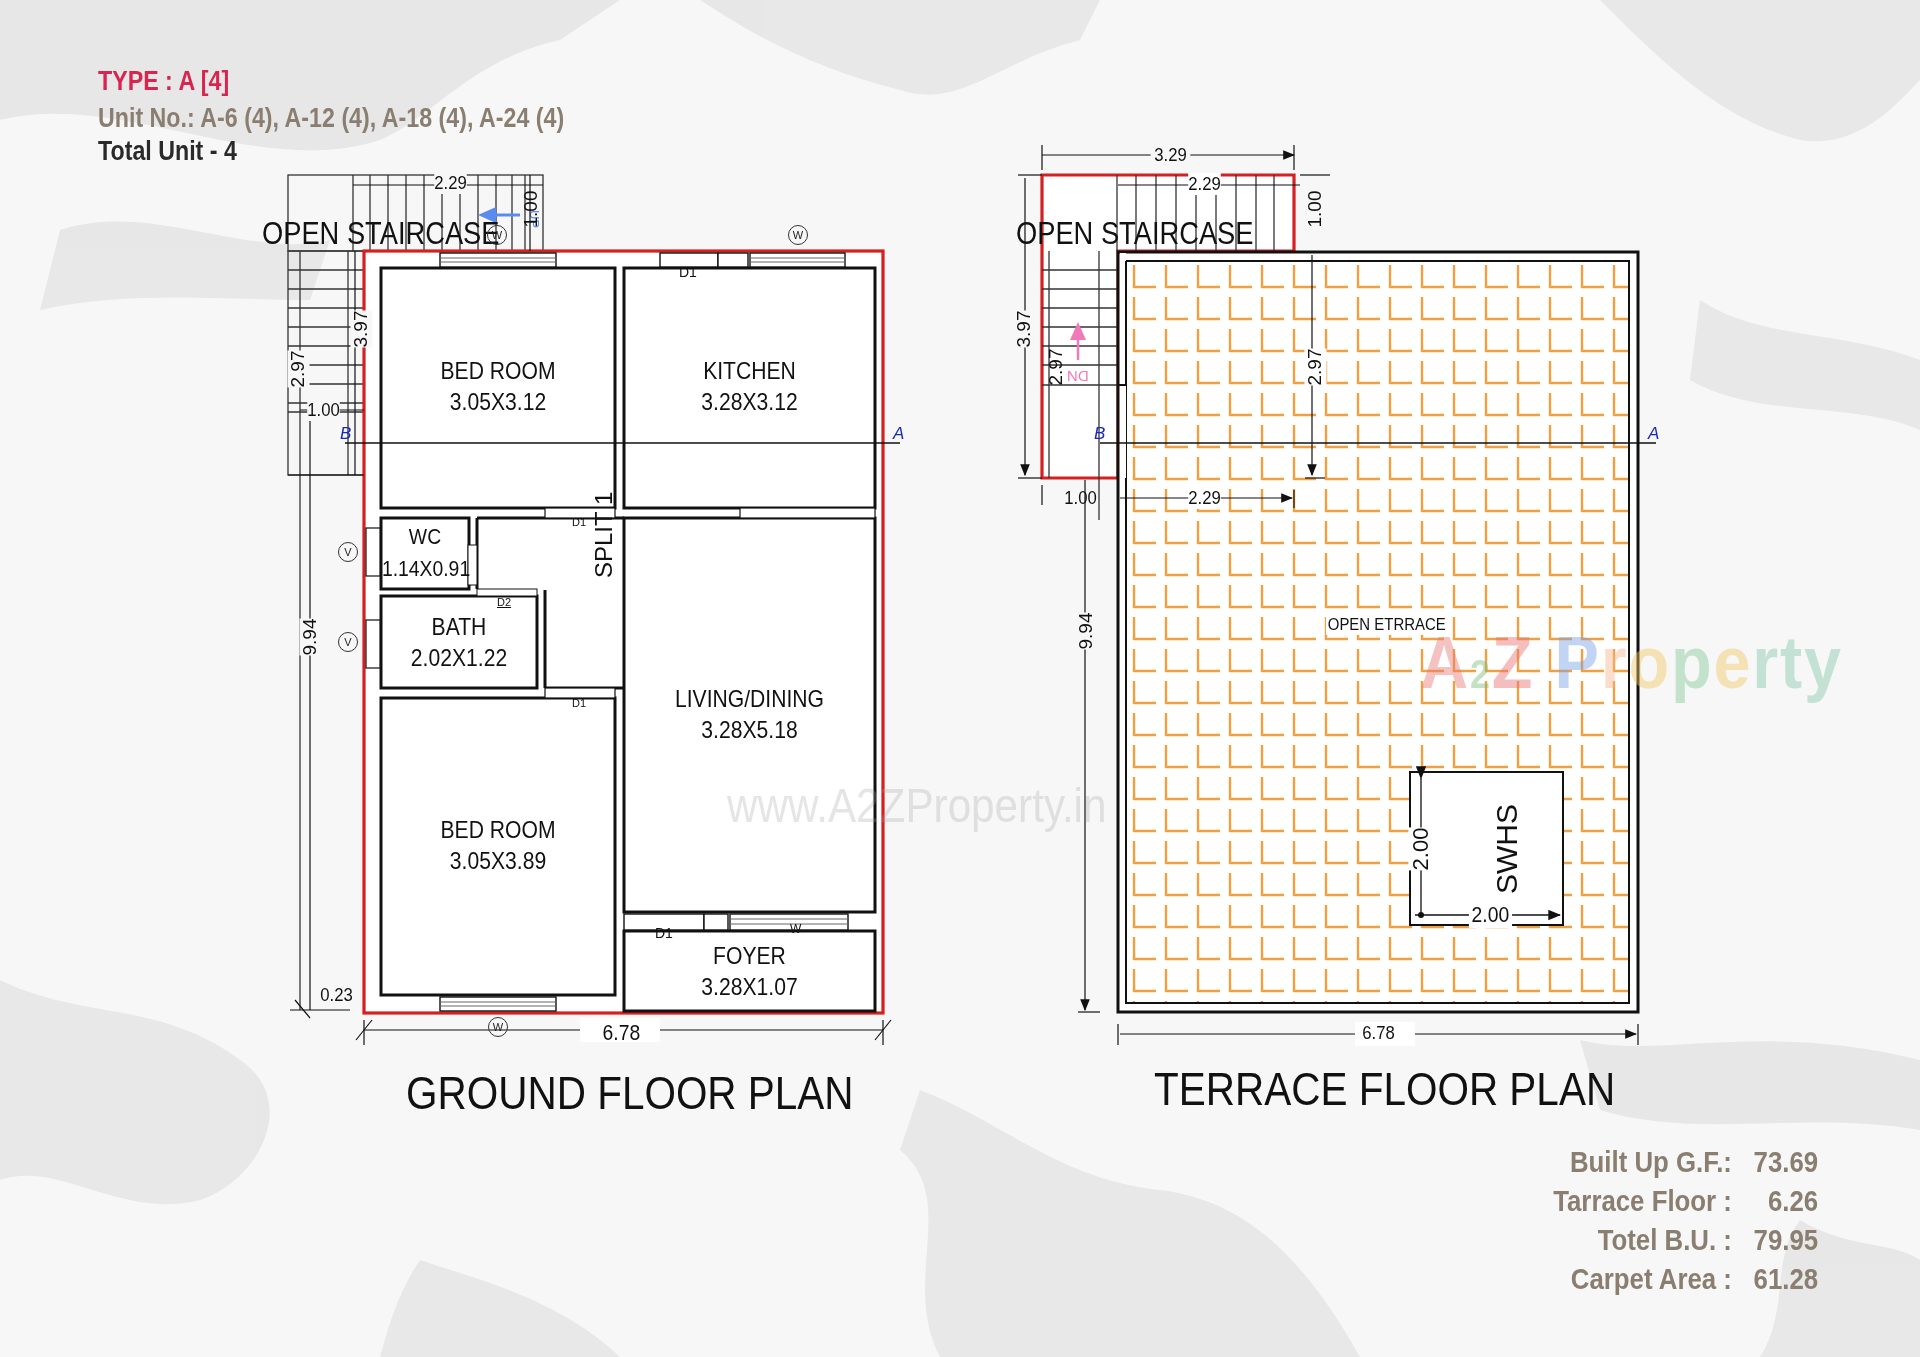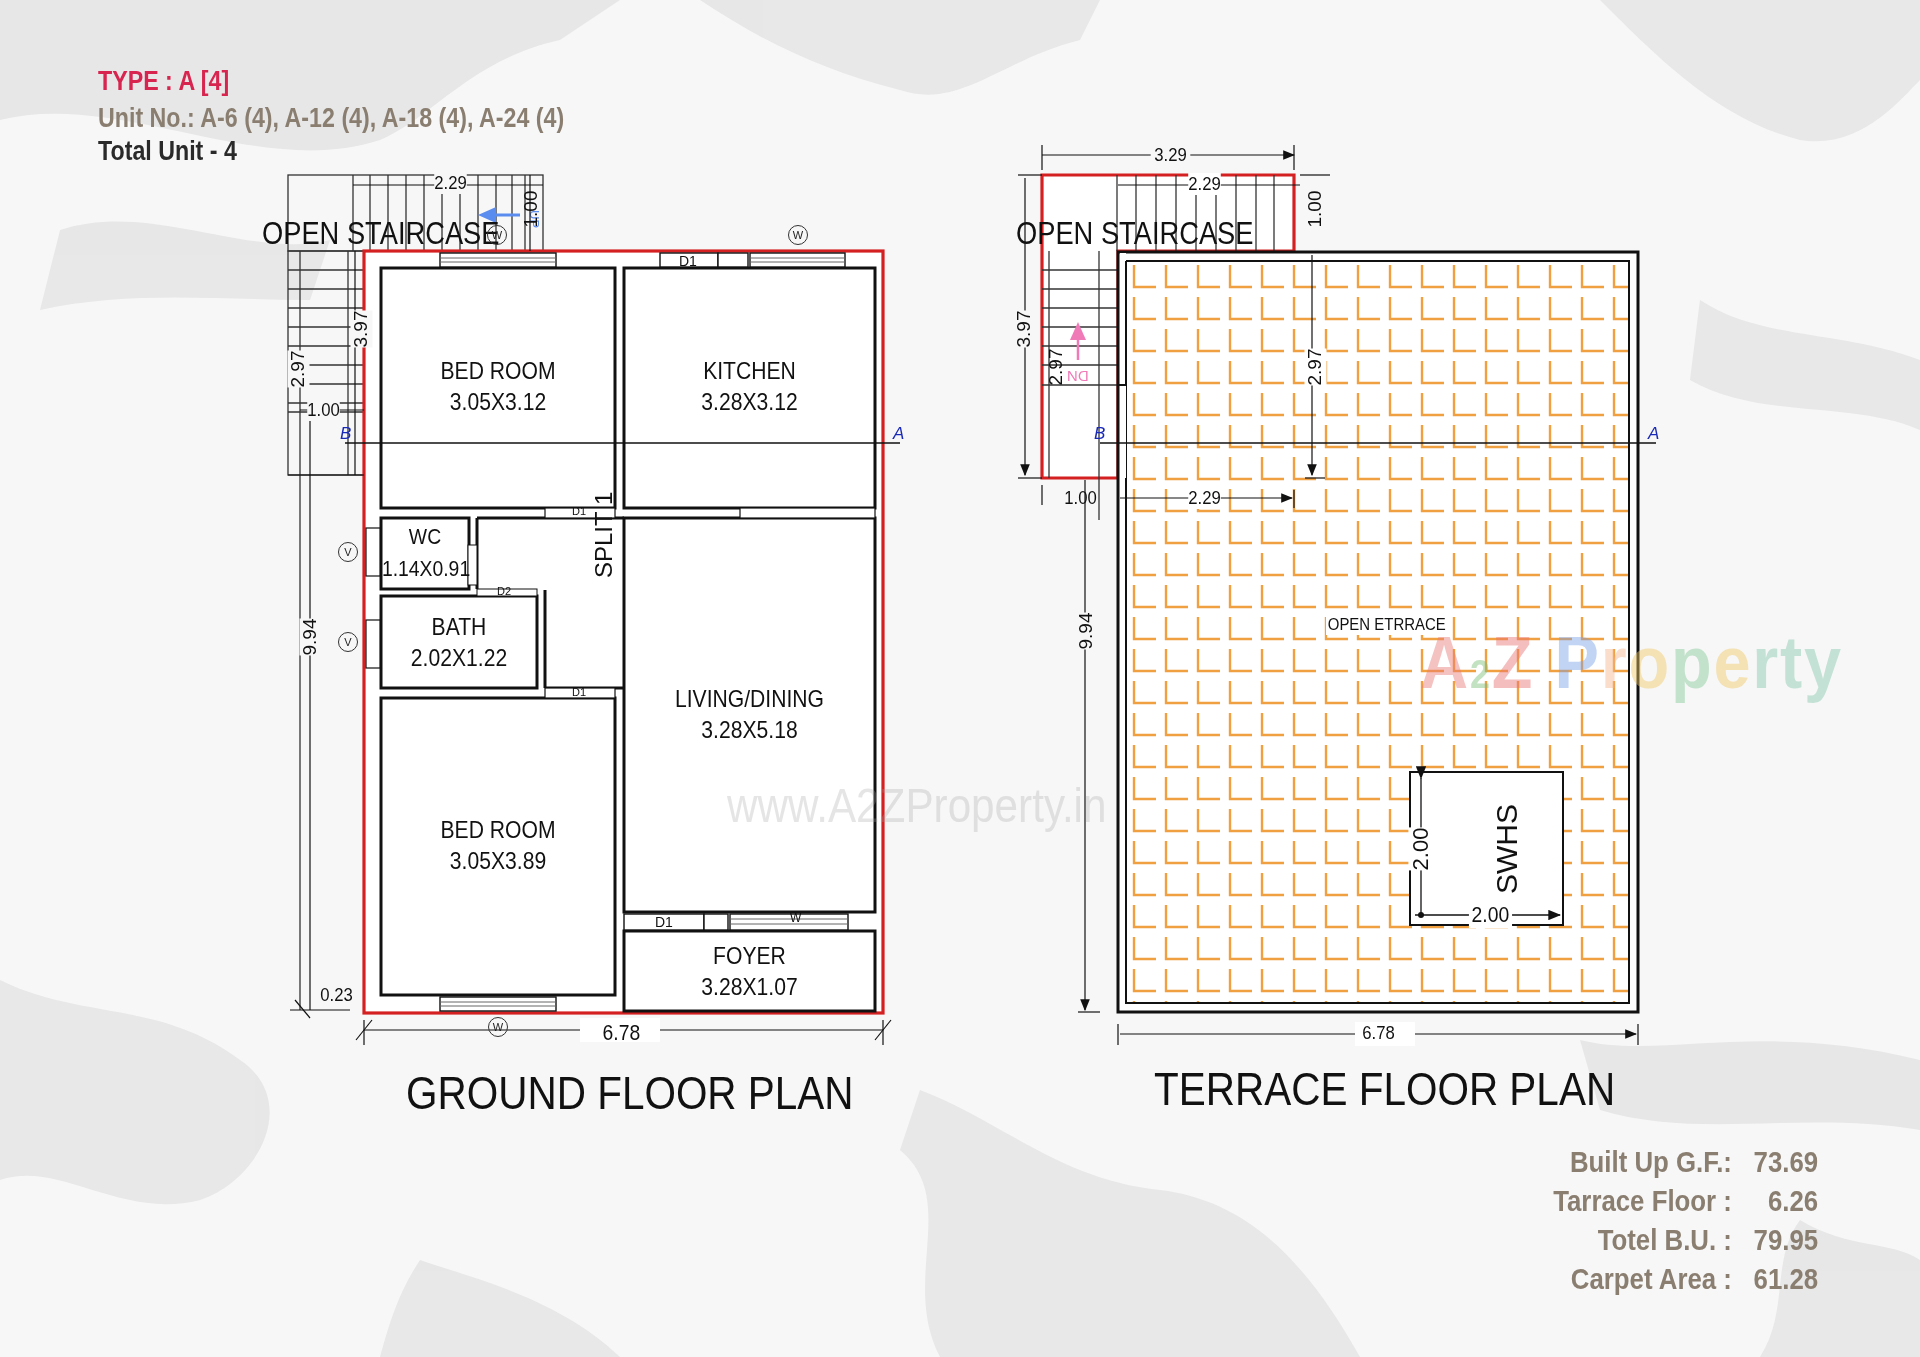--- a/index.html
+++ b/index.html
@@ -11,21 +11,21 @@
   .h-units{left:98px;top:103px;font-size:27px;color:#8a7e70;}
   .h-total{left:98px;top:136px;font-size:27px;color:#2a2a2a;}
   .stats{right:102px;top:1142px;text-align:right;font-weight:bold;color:#8a7e70;font-size:30px;line-height:39px;transform:scaleX(0.86);transform-origin:right top;}
   .stats .row{display:block;}
   .stats .val{display:inline-block;min-width:92px;text-align:right;}
   .title{font-size:46px;color:#111;transform:scaleX(0.88);transform-origin:left top;}
   .room{font-size:24px;color:#111;text-align:center;line-height:31px;transform:scaleX(0.88);}
   .room span{display:block;}
   .dim{font-size:19px;color:#111;transform:scaleX(0.88);}
   .dimv{font-size:19px;color:#111;transform:rotate(-90deg);transform-origin:center;}
-  .small{font-size:14px;color:#111;}
+  .small{font-size:14px;color:#111;margin-top:11px;}
   .stair-label{font-size:31px;color:#111;transform:scaleX(0.88);transform-origin:left top;}
   .wm{font-size:48px;color:rgba(160,160,160,0.28);transform:scaleX(0.88);transform-origin:left top;}
   .logo{font-size:74px;font-weight:bold;transform:scaleX(0.9);transform-origin:left top;letter-spacing:2px;}
   .logo .c1{color:rgba(233,120,120,0.45);} .logo .c2{color:rgba(120,190,120,0.45);font-size:40px;}
   .logo .c3{color:rgba(233,110,110,0.45);} .logo .c4{color:rgba(120,160,230,0.45);}
   .logo .c5{color:rgba(245,180,140,0.45);} .logo .c6{color:rgba(240,200,100,0.45);}
   .logo .c7{color:rgba(130,200,150,0.45);} .logo .c8{color:rgba(240,200,100,0.45);} .logo .c9{color:rgba(130,200,170,0.45);}
   .circ{position:absolute;width:18px;height:18px;border:1.4px solid #333;border-radius:50%;font-size:11px;line-height:18px;text-align:center;color:#222;background:transparent;}
   .sect{font-size:17px;color:#1a2ab8;font-style:italic;}
   .dn{font-size:15px;color:#f07ab8;transform:rotate(180deg);}

